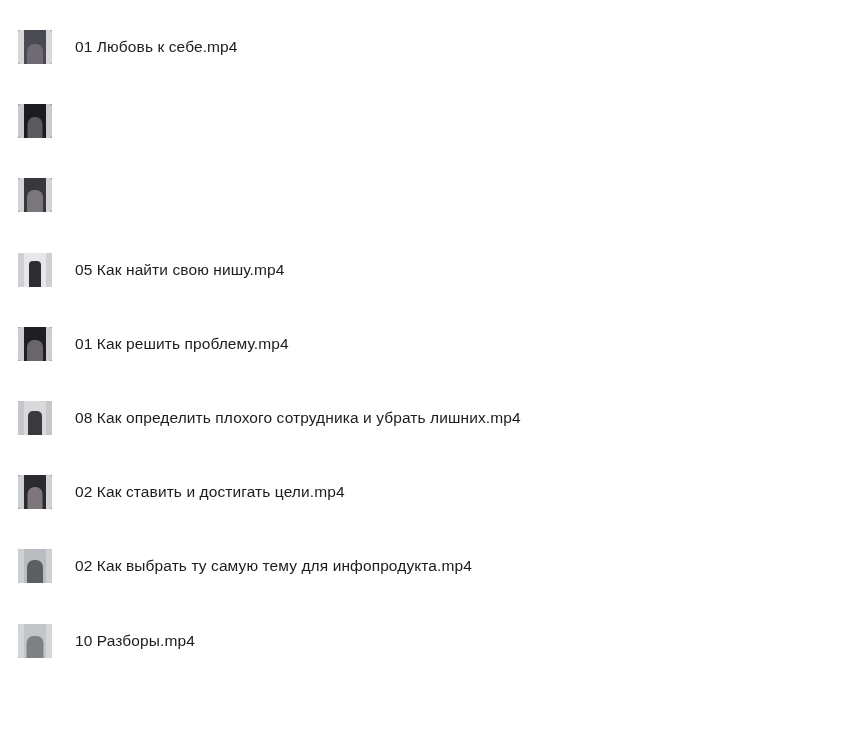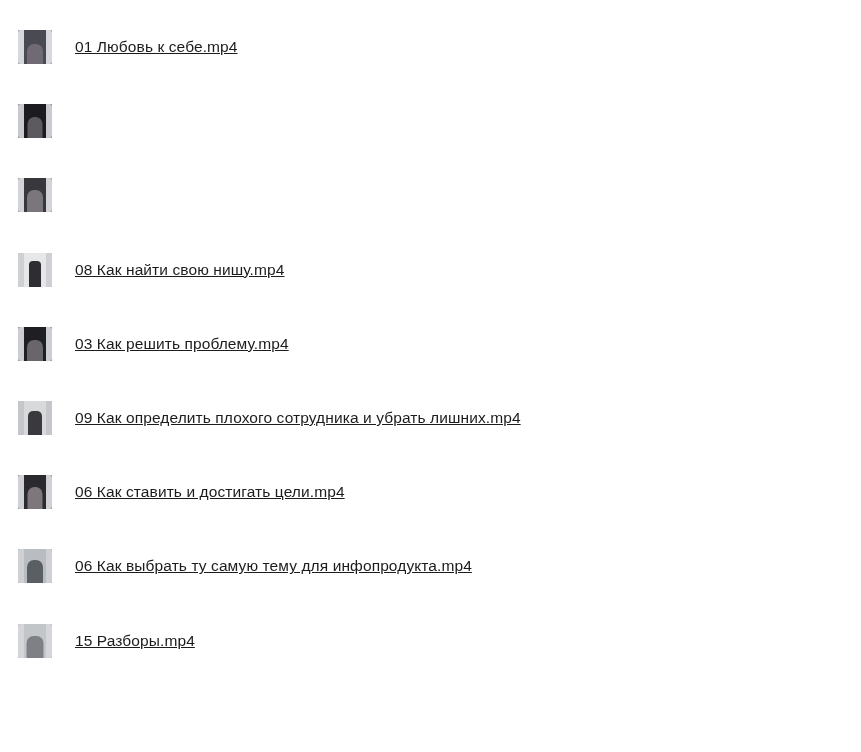--- a/index.html
+++ b/index.html
@@ -54,21 +54,20 @@
     left: 50%;
     transform: translateX(-50%);
   }
   .file-name {
     margin-left: 23px;
     font-size: 15.5px;
     line-height: 20px;
     letter-spacing: 0.1px;
     color: #1c1c1c;
     white-space: nowrap;
-    text-decoration: underline;
   }
 </style>
 </head>
 <body>
 
 <div class="file-list">
 
   <div class="file-row">
     <span class="thumb">
       <span class="bg" style="background:#4a4a52"></span>
@@ -98,66 +97,66 @@
   </div>
 
 
   <div class="file-row">
     <span class="thumb">
       <span class="bg" style="background:#e6e7e9"></span>
       <span class="band-left" style="background:#cfd0d4"></span>
       <span class="band-right" style="background:#cfd0d4"></span>
       <span class="subject" style="bottom:0;width:12px;height:26px;border-radius:4px 4px 0 0;background:#2e2d31"></span>
     </span>
-    <span class="file-name">08 Как найти свою нишу.mp4</span>
+    <span class="file-name">05 Как найти свою нишу.mp4</span>
   </div>
 
   <div class="file-row">
     <span class="thumb">
       <span class="bg" style="background:#1f1e22"></span>
       <span class="band-left" style="background:#cdced2"></span>
       <span class="band-right" style="background:#cdced2"></span>
       <span class="subject" style="bottom:0;width:16px;height:21px;border-radius:7px 7px 0 0;background:#6a656b"></span>
     </span>
-    <span class="file-name">03 Как решить проблему.mp4</span>
+    <span class="file-name">01 Как решить проблему.mp4</span>
   </div>
 
   <div class="file-row">
     <span class="thumb">
       <span class="bg" style="background:#d8d9db"></span>
       <span class="band-left" style="background:#c6c7cb"></span>
       <span class="band-right" style="background:#c6c7cb"></span>
       <span class="subject" style="bottom:0;width:14px;height:24px;border-radius:5px 5px 0 0;background:#3a393d"></span>
     </span>
-    <span class="file-name">09 Как определить плохого сотрудника и убрать лишних.mp4</span>
+    <span class="file-name">08 Как определить плохого сотрудника и убрать лишних.mp4</span>
   </div>
 
   <div class="file-row">
     <span class="thumb">
       <span class="bg" style="background:#2b2a2e"></span>
       <span class="band-left" style="background:#d0d1d5"></span>
       <span class="band-right" style="background:#d0d1d5"></span>
       <span class="subject" style="bottom:0;width:15px;height:22px;border-radius:7px 7px 0 0;background:#7d767b"></span>
     </span>
-    <span class="file-name">06 Как ставить и достигать цели.mp4</span>
+    <span class="file-name">02 Как ставить и достигать цели.mp4</span>
   </div>
 
   <div class="file-row">
     <span class="thumb">
       <span class="bg" style="background:#b9bcc0"></span>
       <span class="band-left" style="background:#cfd0d4"></span>
       <span class="band-right" style="background:#cfd0d4"></span>
       <span class="subject" style="bottom:0;width:16px;height:23px;border-radius:7px 7px 0 0;background:#5a5f63"></span>
     </span>
-    <span class="file-name">06 Как выбрать ту самую тему для инфопродукта.mp4</span>
+    <span class="file-name">02 Как выбрать ту самую тему для инфопродукта.mp4</span>
   </div>
 
   <div class="file-row">
     <span class="thumb">
       <span class="bg" style="background:#c2c6c9"></span>
       <span class="band-left" style="background:#d5d6da"></span>
       <span class="band-right" style="background:#d5d6da"></span>
       <span class="subject" style="bottom:0;width:17px;height:22px;border-radius:7px 7px 0 0;background:#7e8086"></span>
     </span>
-    <span class="file-name">15 Разборы.mp4</span>
+    <span class="file-name">10 Разборы.mp4</span>
   </div>
 
 </div>
 
 </body></html>

